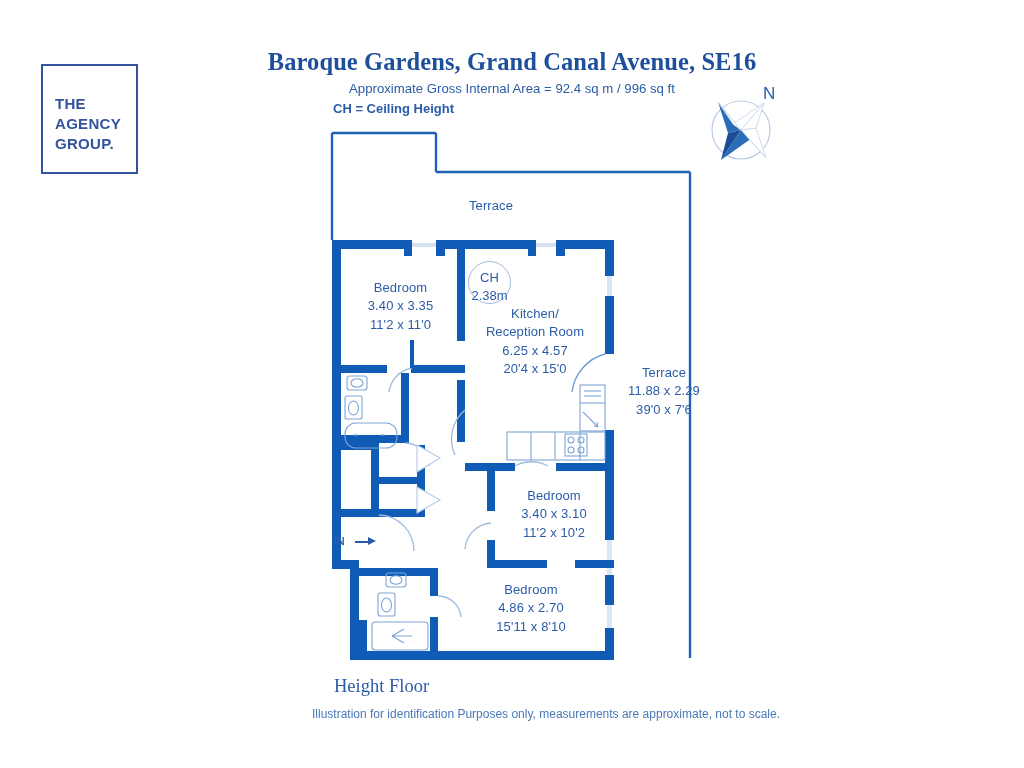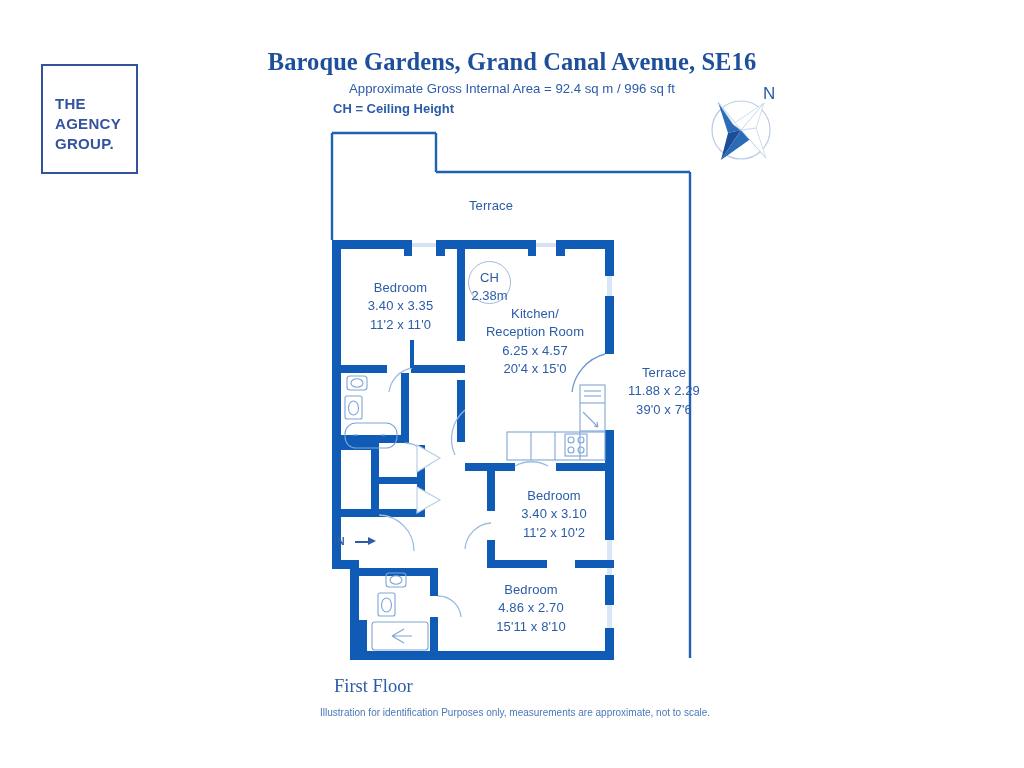--- a/index.html
+++ b/index.html
@@ -167,23 +167,23 @@
   #floor-name {
     position: absolute;
     left: 334px;
     top: 676px;
     font-family: "Liberation Serif", serif;
     font-size: 18.5px;
     color: #2b5ca8;
   }
   #disclaimer {
     position: absolute;
-    left: 320px;
+    left: 312px;
     top: 707px;
-    font-size: 10px;
+    font-size: 12px;
     color: #4a78b8;
   }
 </style>
 </head>
 <body>
 
 <div id="logo-box">
   <div id="logo-text">THE
 AGENCY
 GROUP.</div>
@@ -393,14 +393,14 @@
 15'11 x 8'10</div>
 
 <div id="ch-badge">CH
 2.38m</div>
 
 <div id="in-marker">
   <span>IN</span>
   <span id="in-arrow"></span>
 </div>
 
-<div id="floor-name">First Floor</div>
+<div id="floor-name">Height Floor</div>
 <div id="disclaimer">Illustration for identification Purposes only, measurements are approximate, not to scale.</div>
 
 </body></html>

